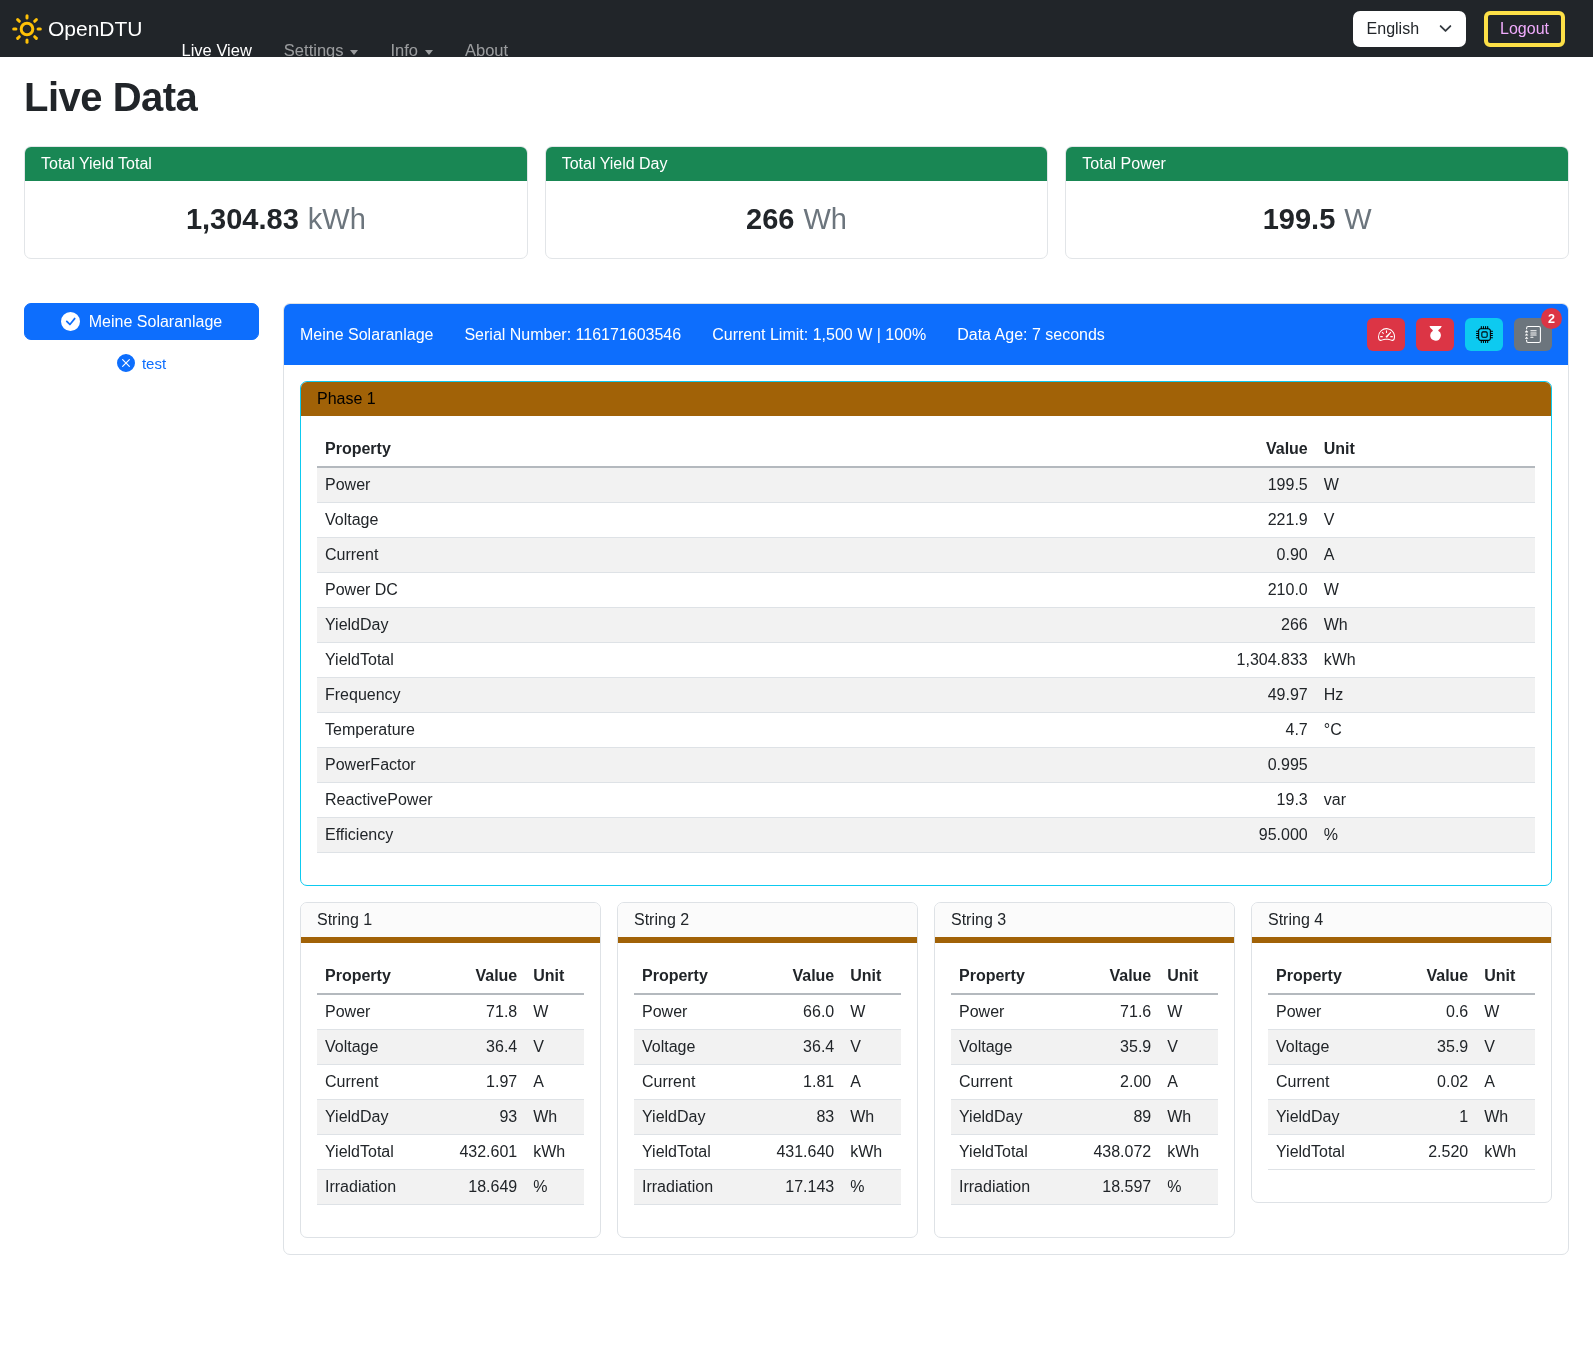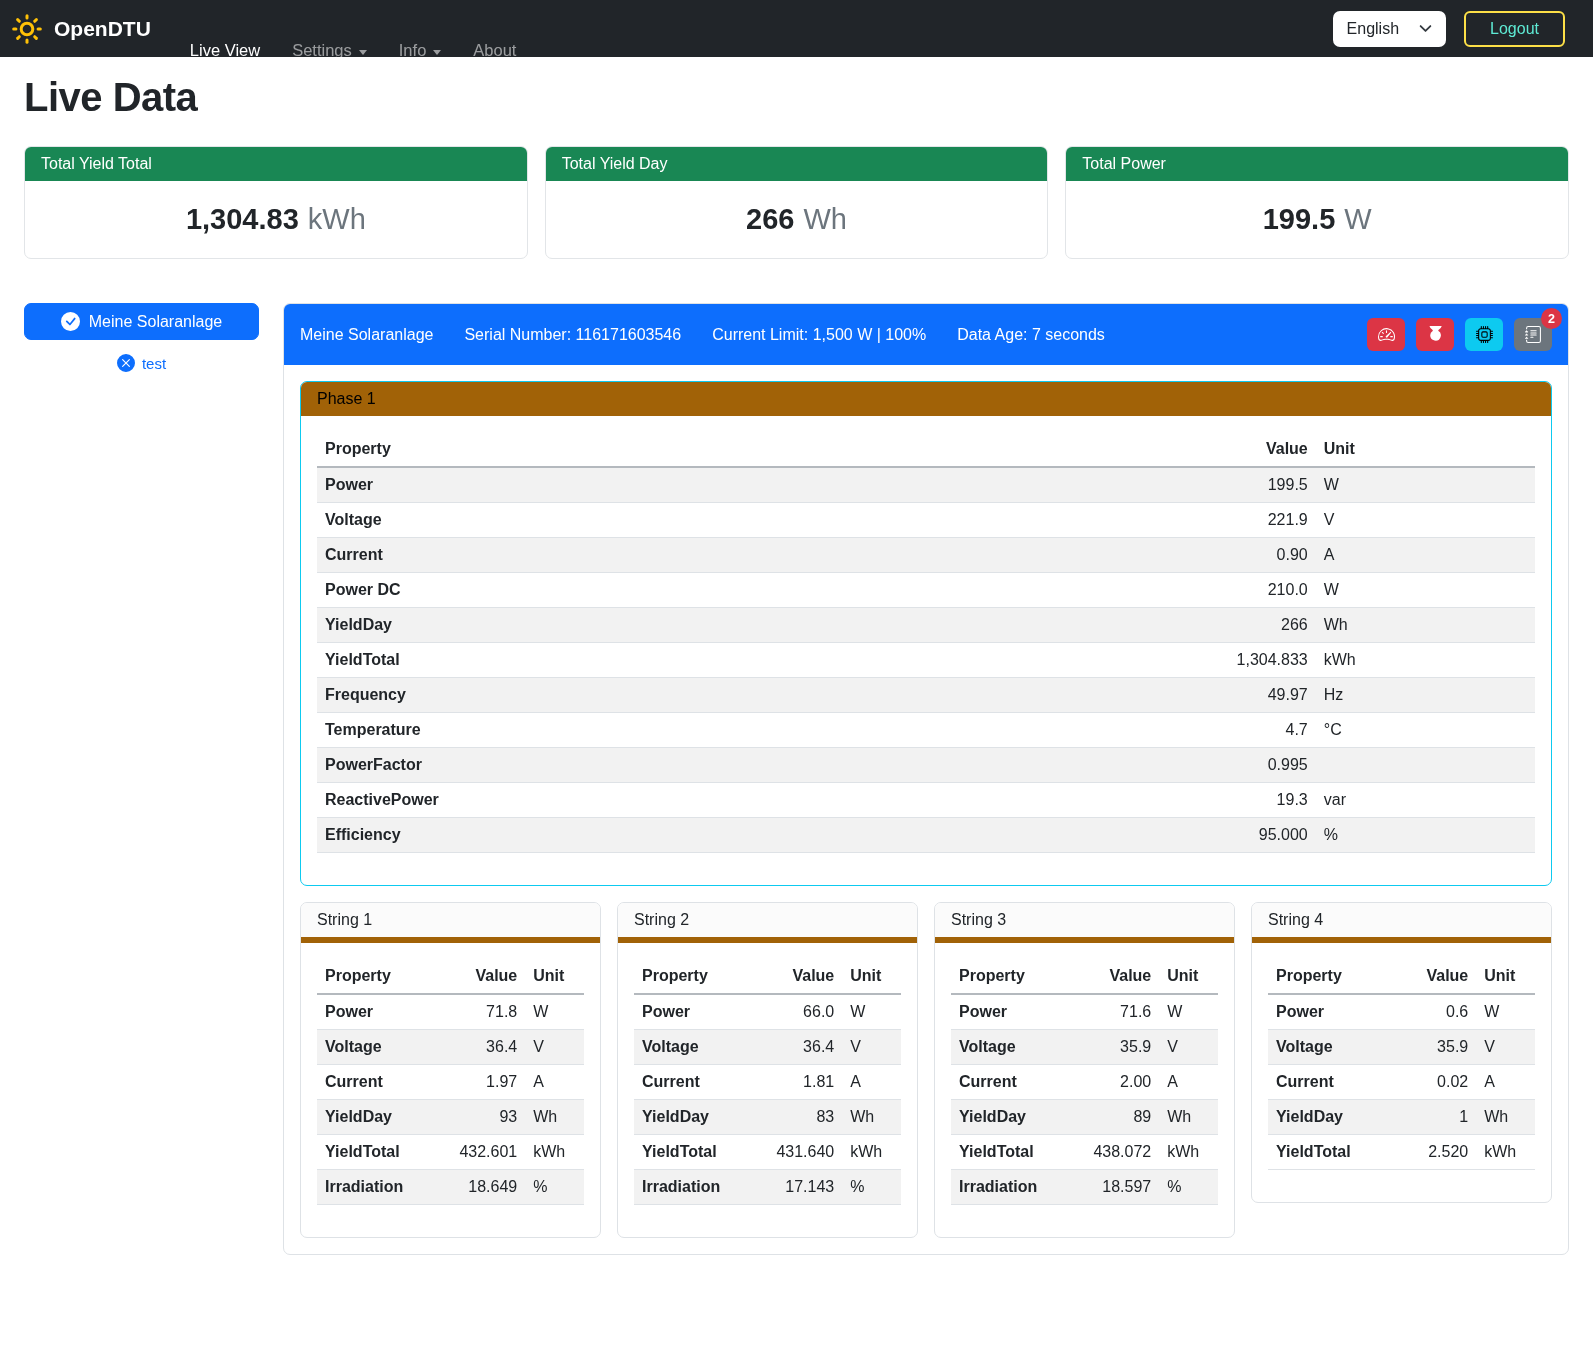--- a/index.html
+++ b/index.html
@@ -12,28 +12,28 @@
     overflow: hidden;
   }
   button { font-family: inherit; }
 
   
   .navbar {
     height: 57px; background: #212529;
     display: flex; align-items: center;
     padding: 0 28px 0 12px;
   }
-  .brand { display: flex; align-items: center; gap: 12px; color: #fff; font-size: 21px; font-weight: 700; margin-right: 23px; cursor: pointer; }
+  .brand { display: flex; align-items: center; gap: 6px; color: #fff; font-size: 21px; font-weight: 400; margin-right: 23px; cursor: pointer; }
   .nav-links { display: flex; list-style: none; }
   .nav-link { padding: 8px 16px; font-size: 16.5px; color: rgba(255,255,255,.55); display: flex; align-items: center; gap: 7px; cursor: pointer; margin-top: 44px; }
   .nav-link.active { color: #ffffff; }
   .caret { width: 0; height: 0; border-top: 5px solid currentColor; border-left: 4.5px solid transparent; border-right: 4.5px solid transparent; display: inline-block; margin-top: 3px; }
   .nav-right { margin-left: auto; display: flex; align-items: center; gap: 18px; }
   .lang-select { background: #fff; border: none; border-radius: 7px; height: 36px; display: flex; align-items: center; padding: 0 14px; gap: 20px; font-size: 16px; color: #212529; cursor: pointer; }
-  .logout-btn { border: 2px solid #fde047; color: #5eead4; background: transparent; border-radius: 6px; height: 36px; padding: 0 24px; font-size: 16px; cursor: pointer; }
+  .logout-btn { border: 4px solid #fde047; color: #f0abfc; background: transparent; border-radius: 6px; height: 36px; padding: 0 12px; font-size: 16px; cursor: pointer; }
 
   
   .container { padding: 0 24px 24px; }
   h1.page-title { font-size: 40px; font-weight: 600; margin: 18px 0 26px; letter-spacing: -.5px; }
 
   .summary-row { display: flex; gap: 17px; margin-bottom: 44px; }
   .sum-card { flex: 1; border: 1px solid #e2e5e8; border-radius: 7px; background: #fff; }
   .sum-hd { background: #198754; color: #fff; padding: 8px 16px; font-size: 16px; border-radius: 6px 6px 0 0; }
   .sum-bd { padding: 16px; text-align: center; font-size: 29px; line-height: 45px; }
   .sum-val { font-weight: 700; color: #212529; }
@@ -54,21 +54,21 @@
   .btn-red  { background: #dc3545; }
   .btn-cyan { background: #0dcaf0; }
   .btn-grey { background: #6c757d; }
   .evt-badge { position: absolute; top: -10px; right: -10px; background: #dc3545; color: #fff; width: 21px; height: 21px; border-radius: 50%; font-size: 12.5px; font-weight: 700; display: flex; align-items: center; justify-content: center; }
   .panel-bd { padding: 16px; }
 
   
   table { width: 100%; border-collapse: collapse; font-size: 16px; margin-bottom: 16px; }
   th, td { padding: 8px; border-bottom: 1px solid #dee2e6; text-align: left; vertical-align: middle; }
   thead th { border-bottom: 2px solid #b4b9be; font-weight: 700; }
-  tbody td:first-child { font-weight: 700; }
+  tbody td:first-child { font-weight: 400; }
   th:nth-child(2), td:nth-child(2) { text-align: right; }
 
   .phase-card { border: 1px solid #0dcaf0; border-radius: 7px; margin-bottom: 16px; }
   .phase-hd { background: #a16207; color: #000; padding: 8px 16px; font-size: 16px; border-radius: 6px 6px 0 0; }
   .phase-bd { padding: 16px; }
   .phase-table .c-prop { width: 72%; } .phase-table .c-val { width: 10%; } .phase-table .c-unit { width: 18%; }
   .phase-table tbody tr:nth-child(odd) { background: #f2f2f2; }
 
   .strings-row { display: flex; gap: 16px; align-items: flex-start; }
   .str-card { flex: 1; border: 1px solid #dee2e6; border-radius: 7px; background: #fff; }

